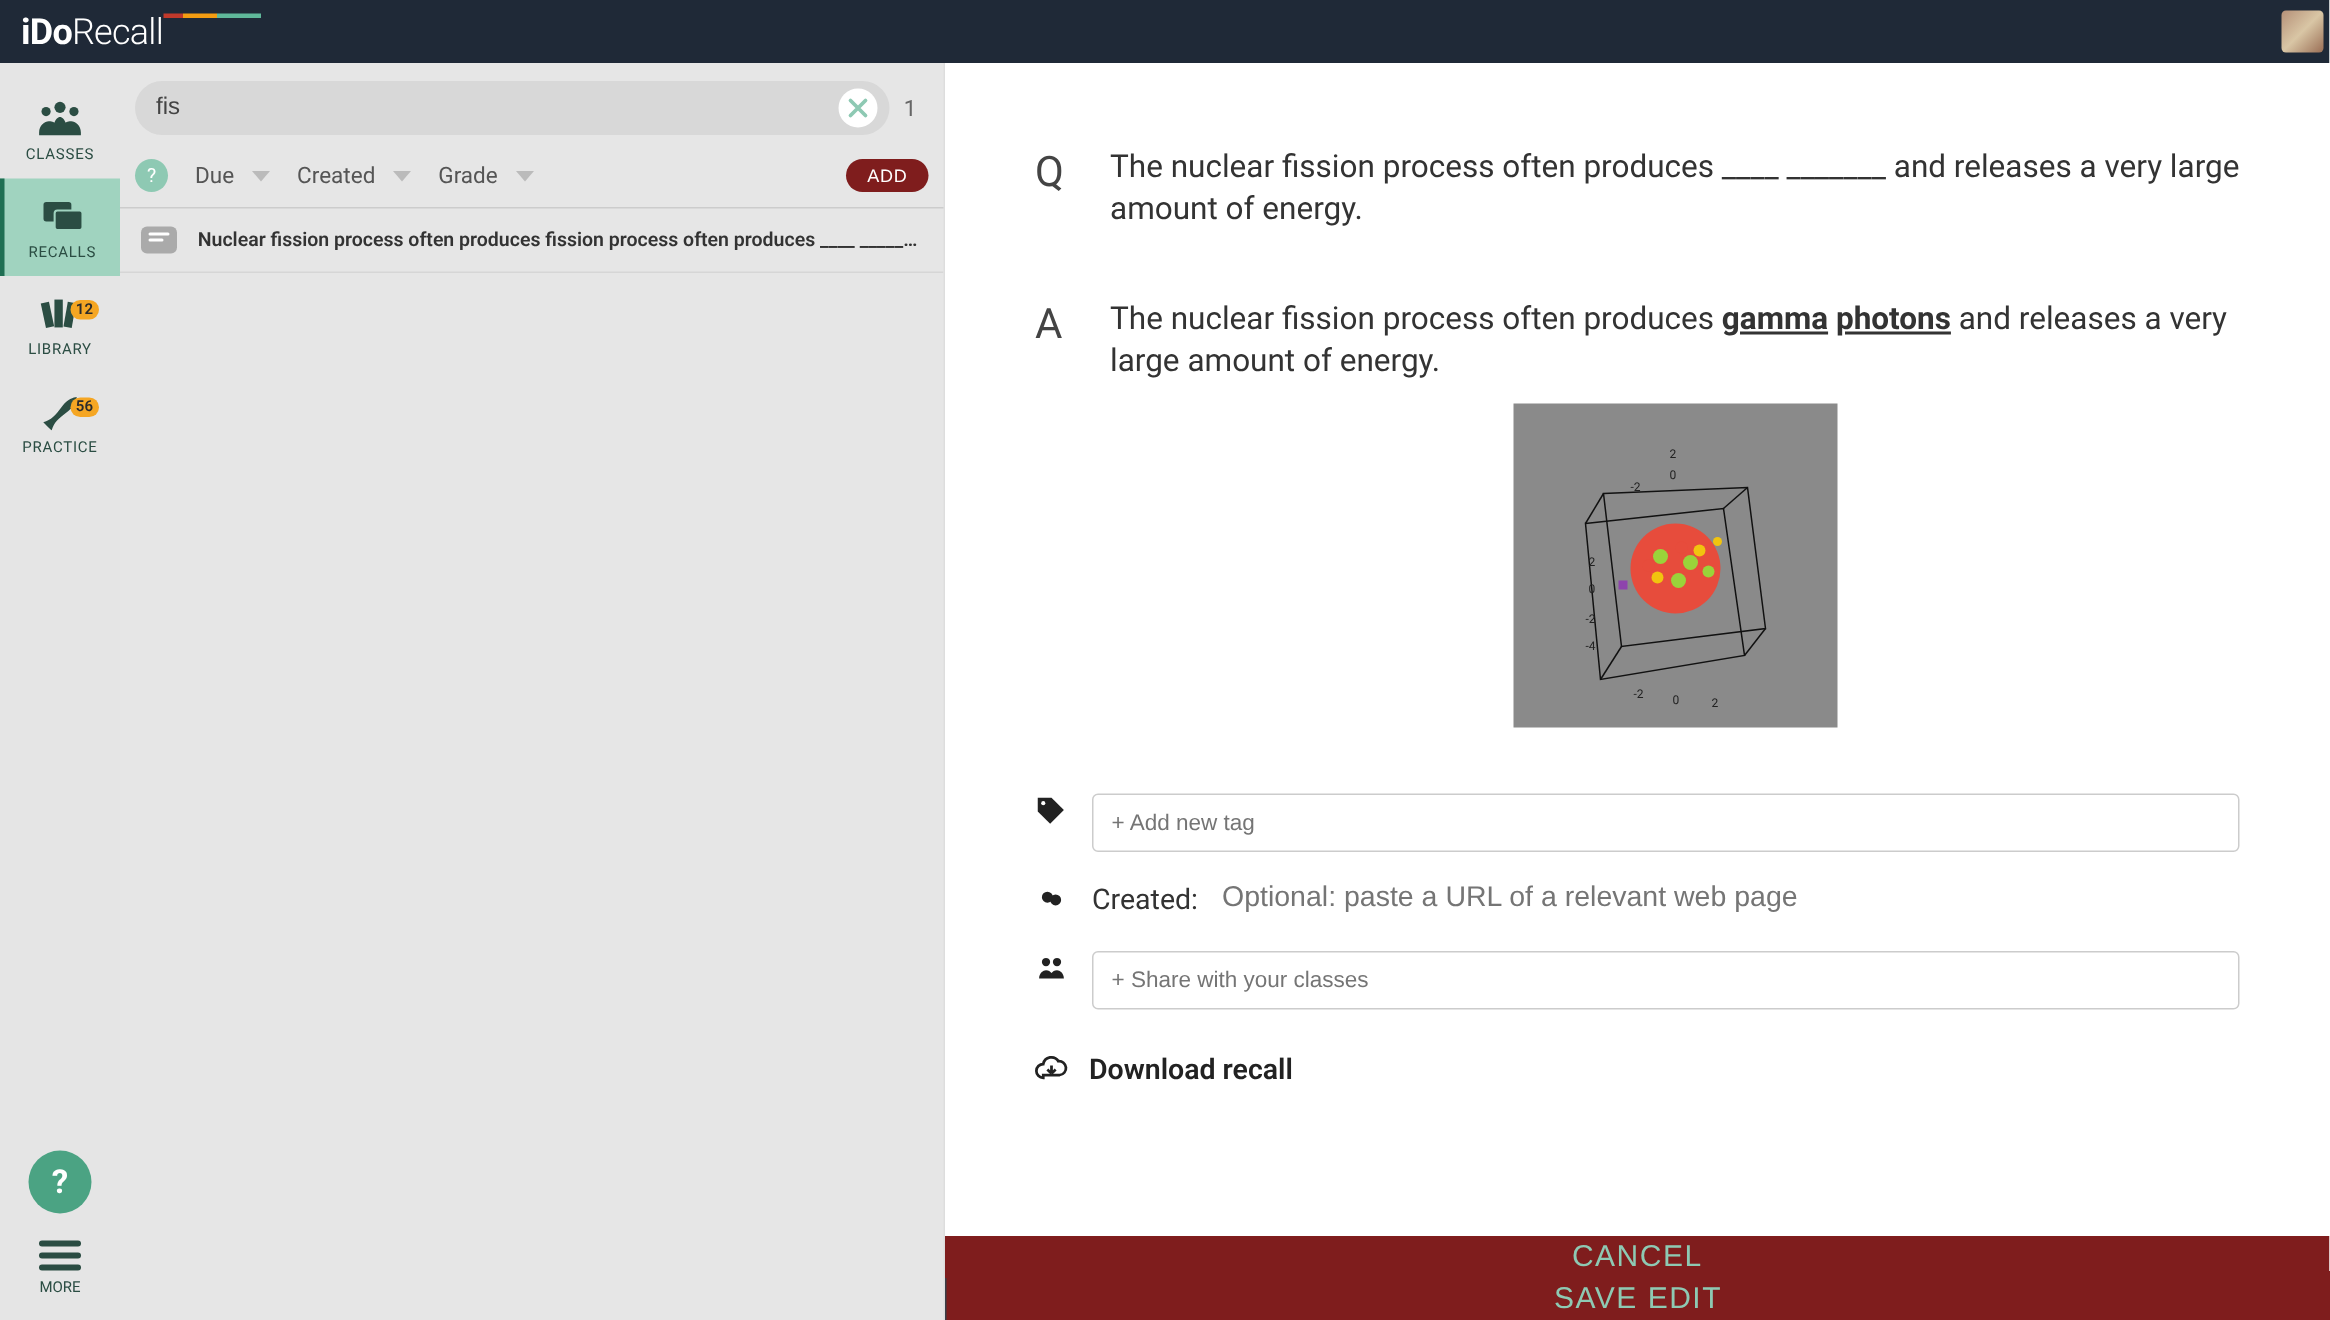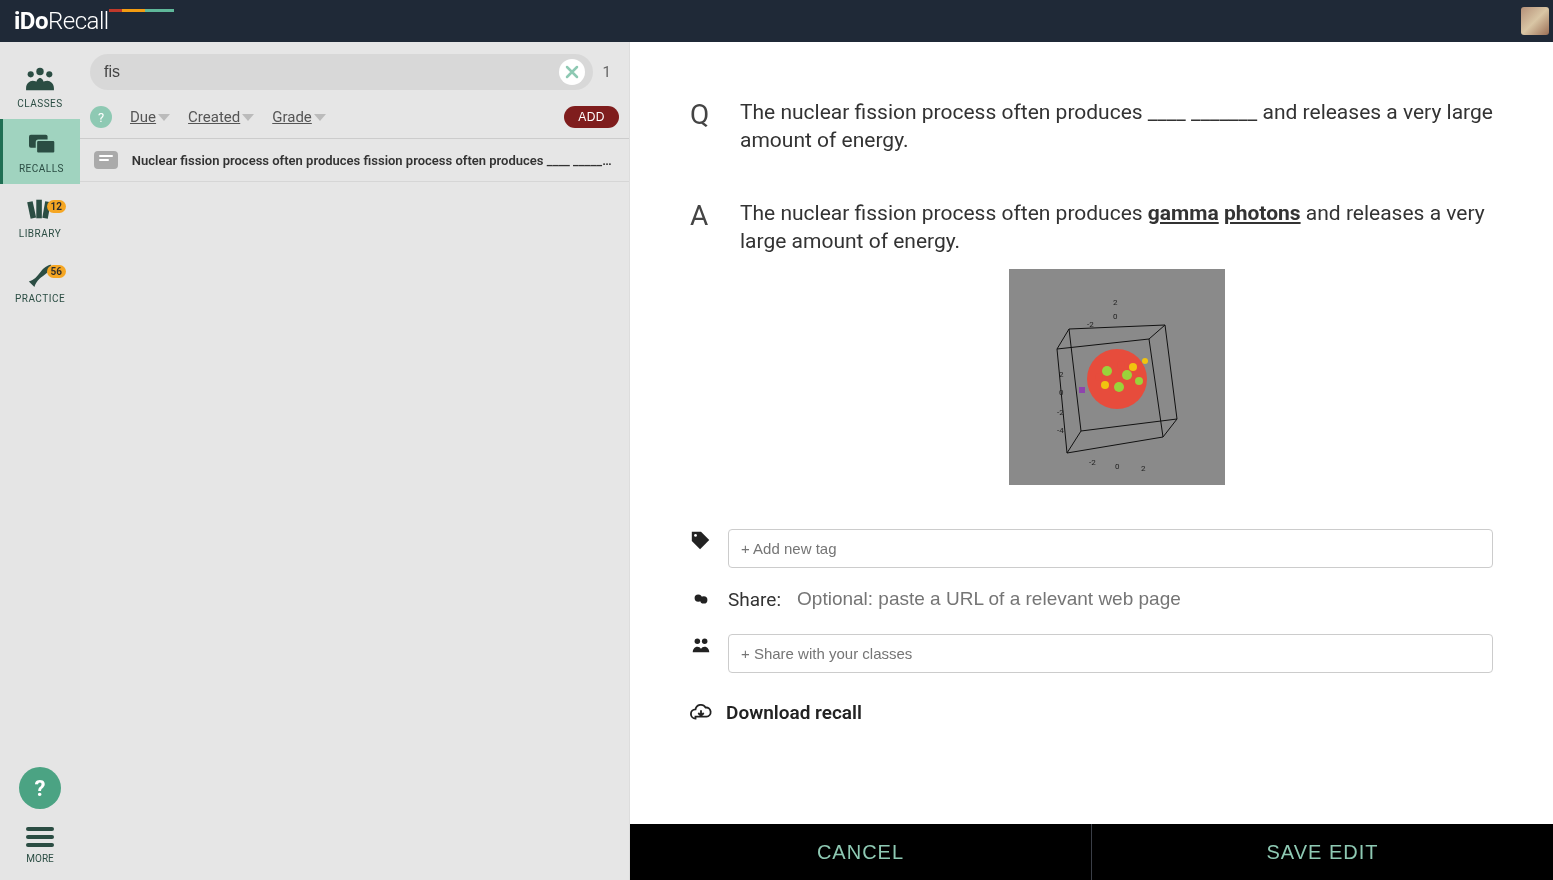--- a/index.html
+++ b/index.html
@@ -141,21 +141,21 @@
     gap: 18px;
     border-bottom: 1px solid #ccc;
   }
   .qmark {
     width: 22px; height: 22px;
     border-radius: 50%;
     background: #8ec9b3;
     color: #fff; font-size: 13px;
     display: flex; align-items: center; justify-content: center;
   }
-  .filter { display: flex; align-items: center; gap: 2px; color:#555; font-size:15px; cursor:pointer;text-decoration:underline; }
+  .filter { display: flex; align-items: center; gap: 12px; color:#555; font-size:15px; cursor:pointer; }
   .caret { display:inline-block; width:0;height:0;border-left:6px solid transparent;border-right:6px solid transparent;border-top:7px solid #bbb;}
   .addbtn {
     margin-left: auto;
     background: #7f1d1d; color:#fff;
     border: none; border-radius: 12px;
     padding: 4px 14px; font-size: 12px; letter-spacing: 0.5px;
     cursor: pointer;
   }
 
   .list { flex:1; overflow:auto; }
@@ -208,22 +208,23 @@
   }
   .sourcelbl{ font-size:19px; color:#333; }
   .srcinput{
     border:none; font-size:19px; color:#999;
     flex:1; outline:none;
   }
   .download-row{ display:flex; align-items:center; gap:14px; margin-top:28px; cursor:pointer; }
   .download-row .dltxt{ font-size:19px; font-weight:600; color:#222; }
 
   .footer{
-    height:56px; background:#000000;
+    height:56px; background:#7f1d1d;
     display:flex;
+    flex-direction:column;
   }
   .footer button{
     flex:1; background:transparent; border:none;
     color:#8ec9b3; font-size:20px; letter-spacing:1px; font-weight:500;
     cursor:pointer;
   }
   .footer button + button { border-left:1px solid #3a3e47; }
 </style>
 </head>
 <body>
@@ -392,21 +393,21 @@
       </div>
       <input class="boxed" placeholder="+ Add new tag" style="">
     </div>
 
     <div class="row-input">
       <div class="ricon">
         <svg width="22" height="22" viewBox="0 0 24 24" fill="#222">
             <path d="M9 7a4 4 0 100 8 4 4 0 000-8zm6 2a4 4 0 100 8 4 4 0 000-8z"></path>
           </svg>
       </div>
-      <span class="sourcelbl">Share:</span>
+      <span class="sourcelbl">Created:</span>
       <input class="srcinput" placeholder="Optional: paste a URL of a relevant web page" style="">
     </div>
 
     <div class="row-input">
       <div class="ricon">
         <svg width="22" height="22" viewBox="0 0 24 24" fill="#222">
             <circle cx="8" cy="8" r="3"></circle>
             <circle cx="16" cy="8" r="3"></circle>
             <path d="M3 20c0-4 3-6 5-6s3 1 4 2c1-1 2-2 4-2s5 2 5 6H3z"></path>
           </svg>

